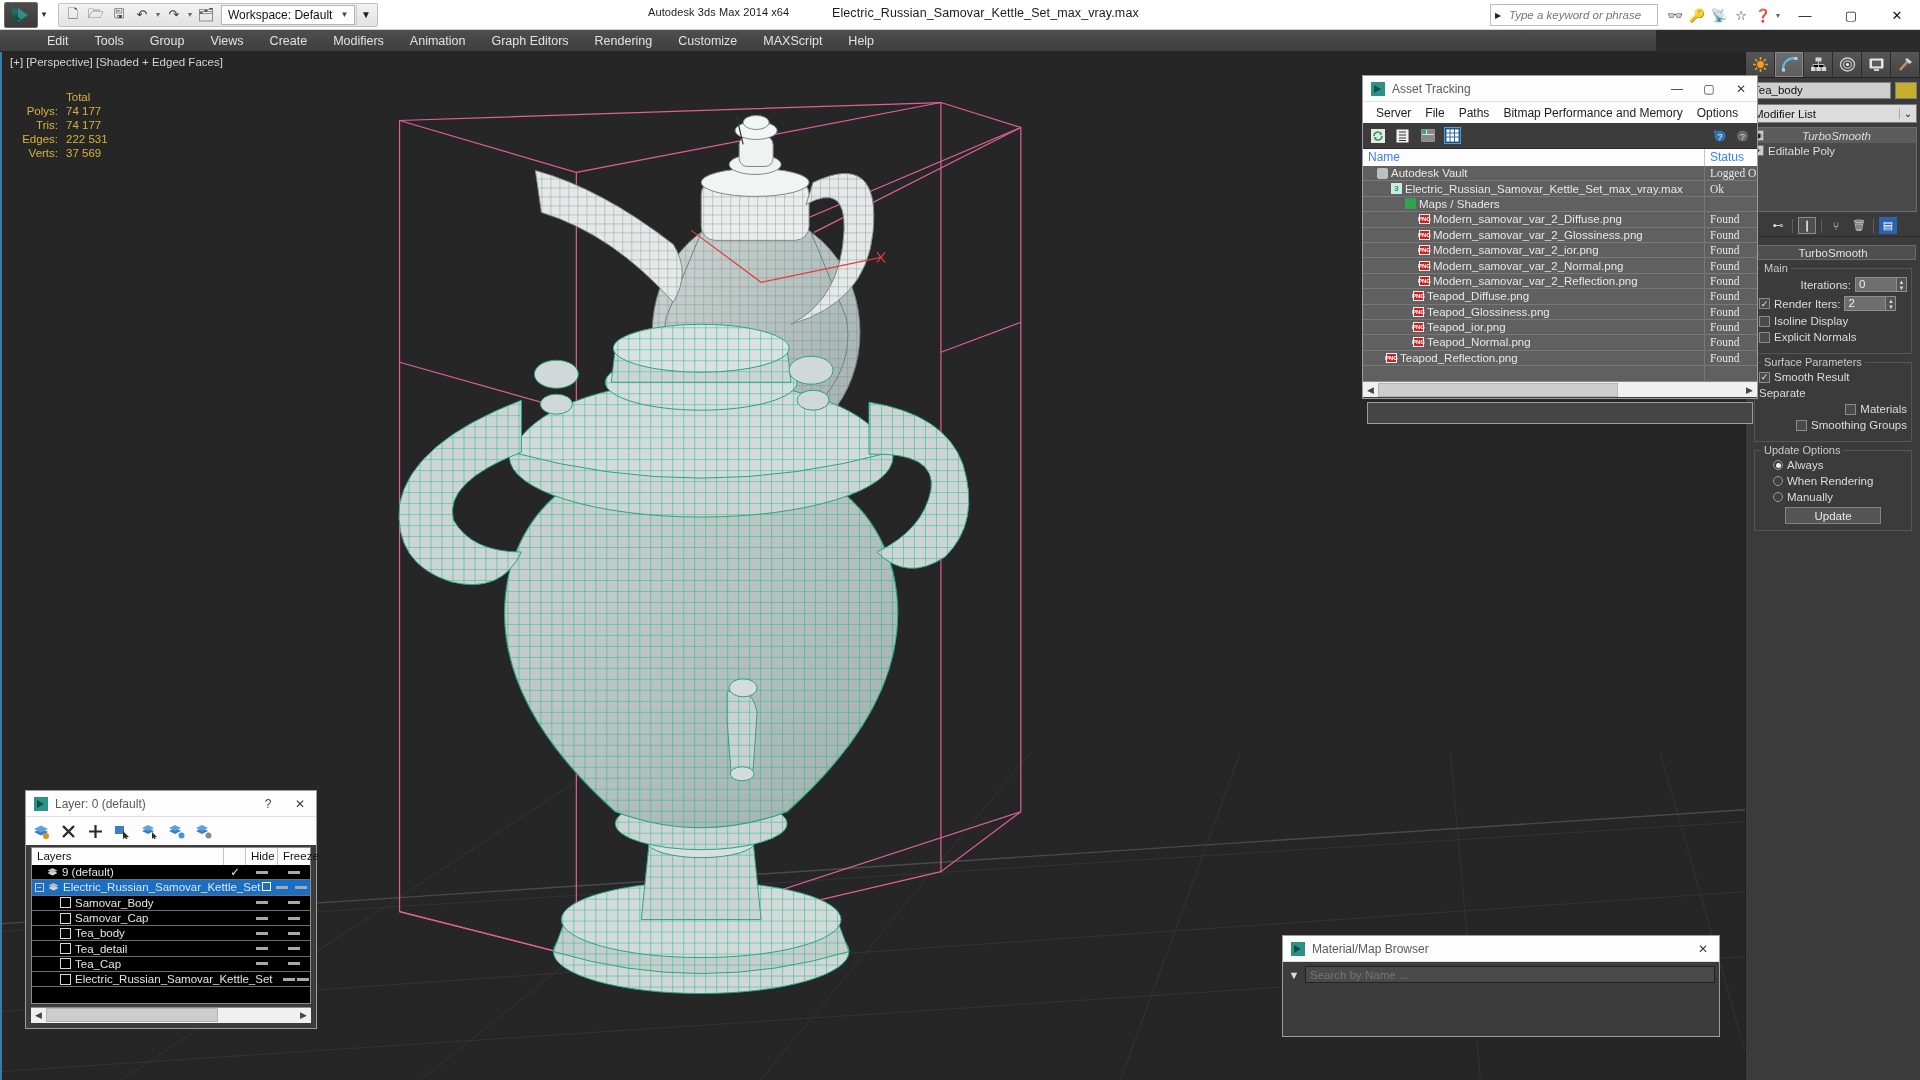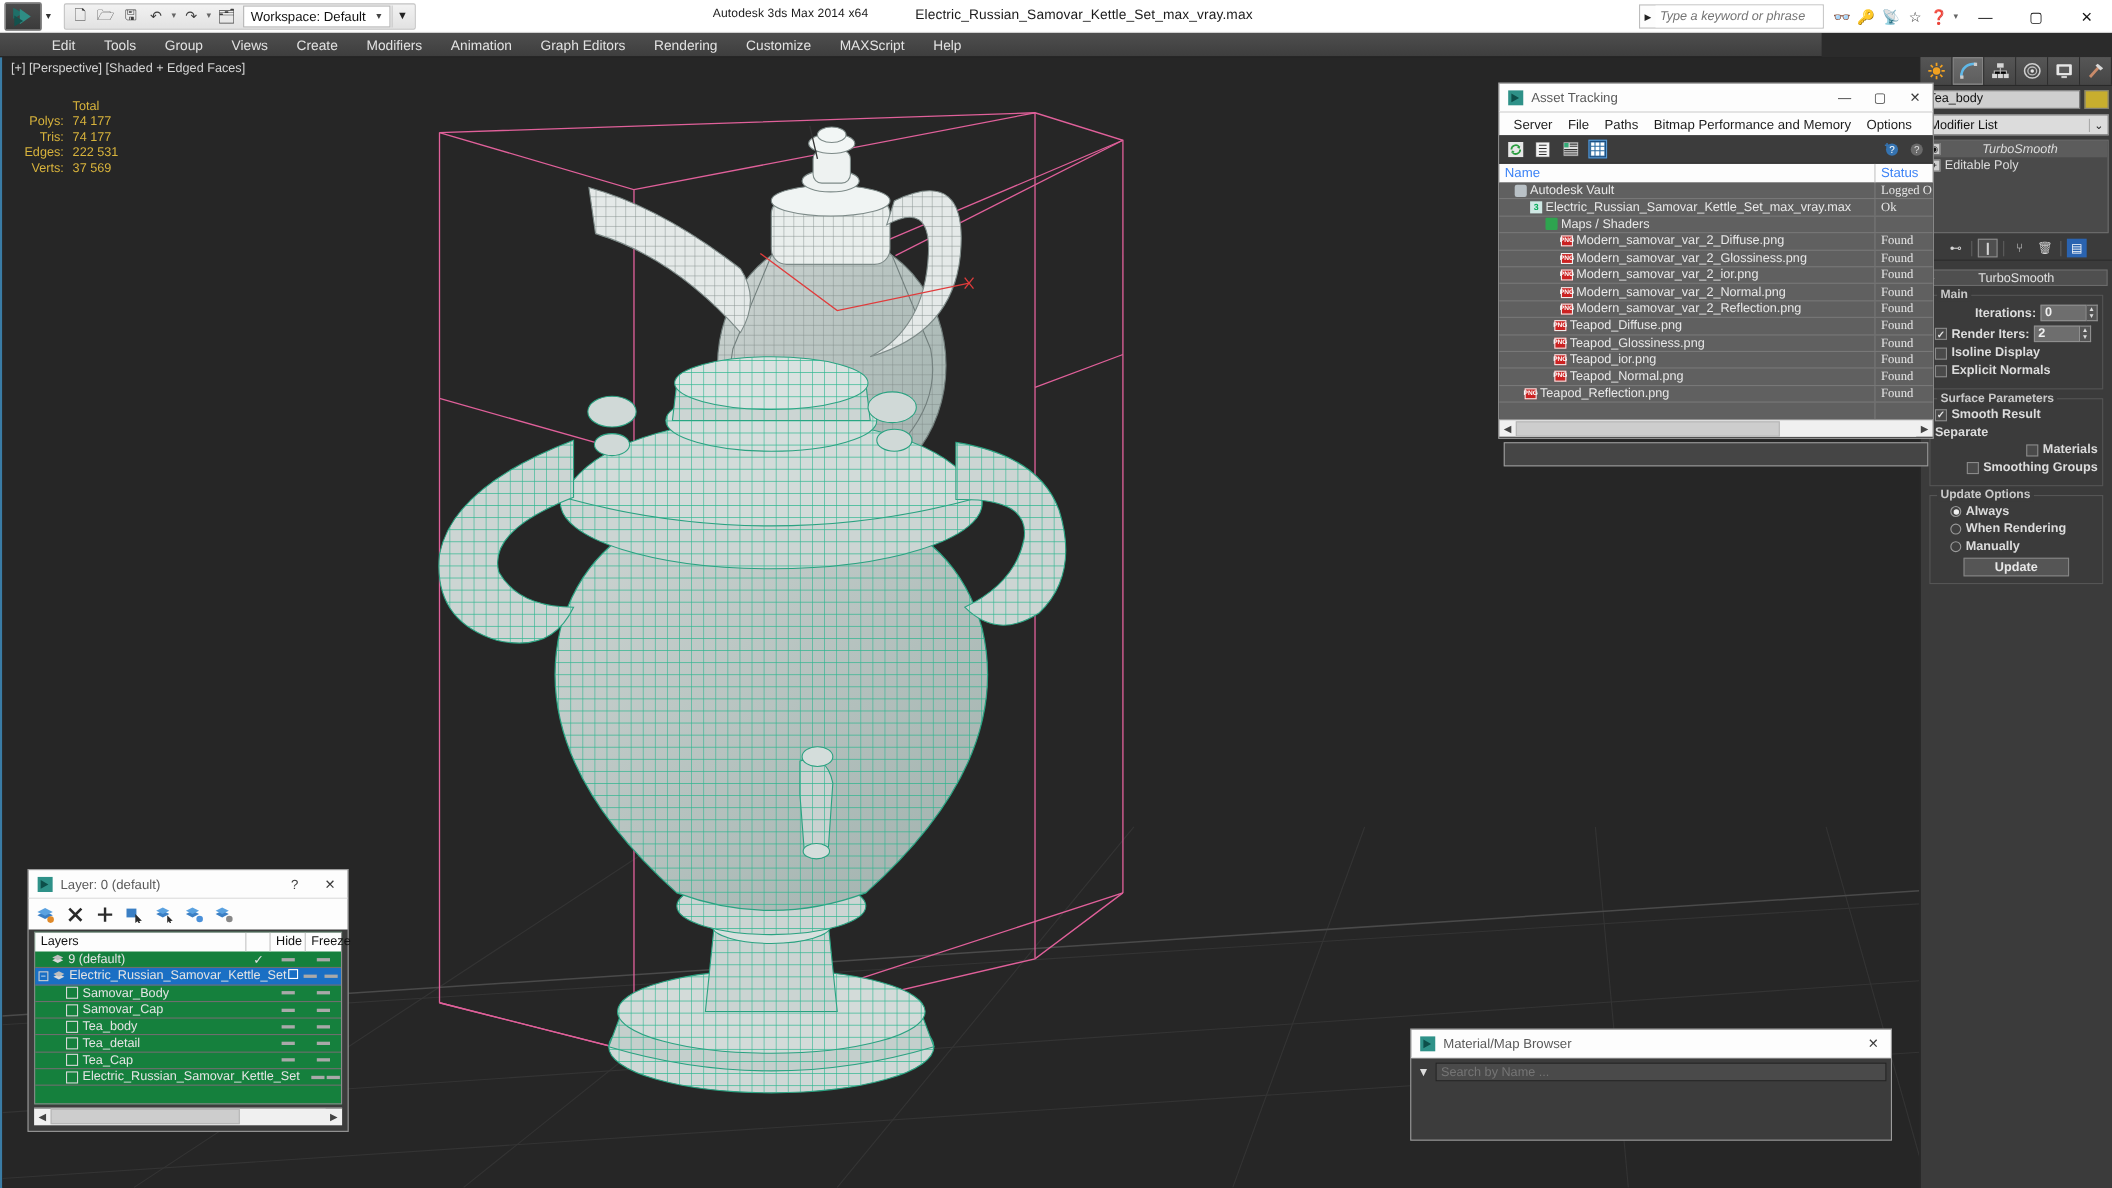--- a/index.html
+++ b/index.html
@@ -93,21 +93,21 @@
   .sb { width:18px; height:17px; display:flex; align-items:center; justify-content:center;
      font-size:11px; color:#d4d4d4; }
   .sb.box { border:1px solid #8c8c8c; background:#4f4f4f;}
   .sb.blue { background:#2a63b0; color:#fff; }
   .vline { width:1px; height:14px; background:#5e5e5e; }
 
   .rollout { margin:8px 4px 0 4px; }
   .rollhdr { height:15px; background:#4f4f4f; border:1px solid #6b6b6b;
     font-size:11.5px; color:#e2e2e2; text-align:center; line-height:14px; position:relative;}
   .rollhdr .mn { position:absolute; left:4px; top:0; }
-  .grp { border:1px solid #555; margin:8px 4px 0 4px; padding:8px 4px 6px 4px; position:relative;font-weight:bold;}
+  .grp { border:1px solid #555; margin:8px 4px 0 4px; padding:8px 4px 6px 4px; position:relative;}
   .grp>.glabel { position:absolute; top:-7px; left:6px; background:#3b3b3b; padding:0 3px;
     font-size:11px; color:#c9c9c9; }
   .prow { display:flex; align-items:center; font-size:11.5px; color:#dcdcdc; margin-bottom:4px; gap:4px;}
   .prow.right { justify-content:flex-end; }
   .chk { width:11px; height:11px; border:1px solid #8a8a8a; background:#4a4a4a;
     display:flex; align-items:center; justify-content:center; font-size:9px; color:#e8e8e8; }
   .spin { display:flex; align-items:center; }
   .spinval { width:42px; height:15px; background:#6e6e6e; border:1px solid #8f8f8f;
     font-size:11.5px; color:#f0f0f0; padding-left:3px; line-height:13px;}
   .spinarr { width:10px; height:15px; background:#545454; border:1px solid #8f8f8f; border-left:none;
@@ -154,21 +154,21 @@
   .hscroll { height:16px; background:#f0f0f0; display:flex; align-items:center; border-top:1px solid #8a8a8a;}
   .hs-arr { width:15px; text-align:center; font-size:9px; color:#444; }
   .hs-track { flex:1; height:14px; background:#f0f0f0; position:relative;}
   .hs-thumb { position:absolute; left:0; top:0; height:14px; background:#cdcdcd; border:1px solid #b5b5b5;}
   .statusbox { height:22px; margin:5px 4px 4px 4px; background:#454545; border:1px solid #9c9c9c;}
 
   
   .lwin-tools { height:28px; background:#fdfdfd; display:flex; align-items:center;
     padding-left:6px; gap:9px; }
   .lt { width:18px; height:18px; display:flex; align-items:center; justify-content:center; font-size:13px;}
-  .lgrid { margin:2px 5px 0 5px; border:1px solid #8c8c8c; background:#15803d; }
+  .lgrid { margin:2px 5px 0 5px; border:1px solid #8c8c8c; background:#000000; }
   .lhdr { display:flex; height:17px; background:#fdfdfd; font-size:11.5px; color:#111; }
   .lhdr .c { line-height:16px; padding-left:5px; border-right:1px solid #c4c4c4;}
   .lrow { display:flex; height:15.3px; align-items:center; font-size:11.5px; color:#e4e4e4;
     border-bottom:1px solid #6e6e6e;}
   .lrow.sel { background:#1a6fc4; }
   .lrow .nm { flex:1; display:flex; align-items:center; gap:4px; }
   .lrow .cc { width:22px; text-align:center; }
   .lrow .hd, .lrow .fz { width:32px; display:flex; align-items:center; justify-content:center; }
   .dash { width:12px; height:3px; background:#a9a9a9; }
   .layic { width:11px; height:10px; flex:none; position:relative; }

